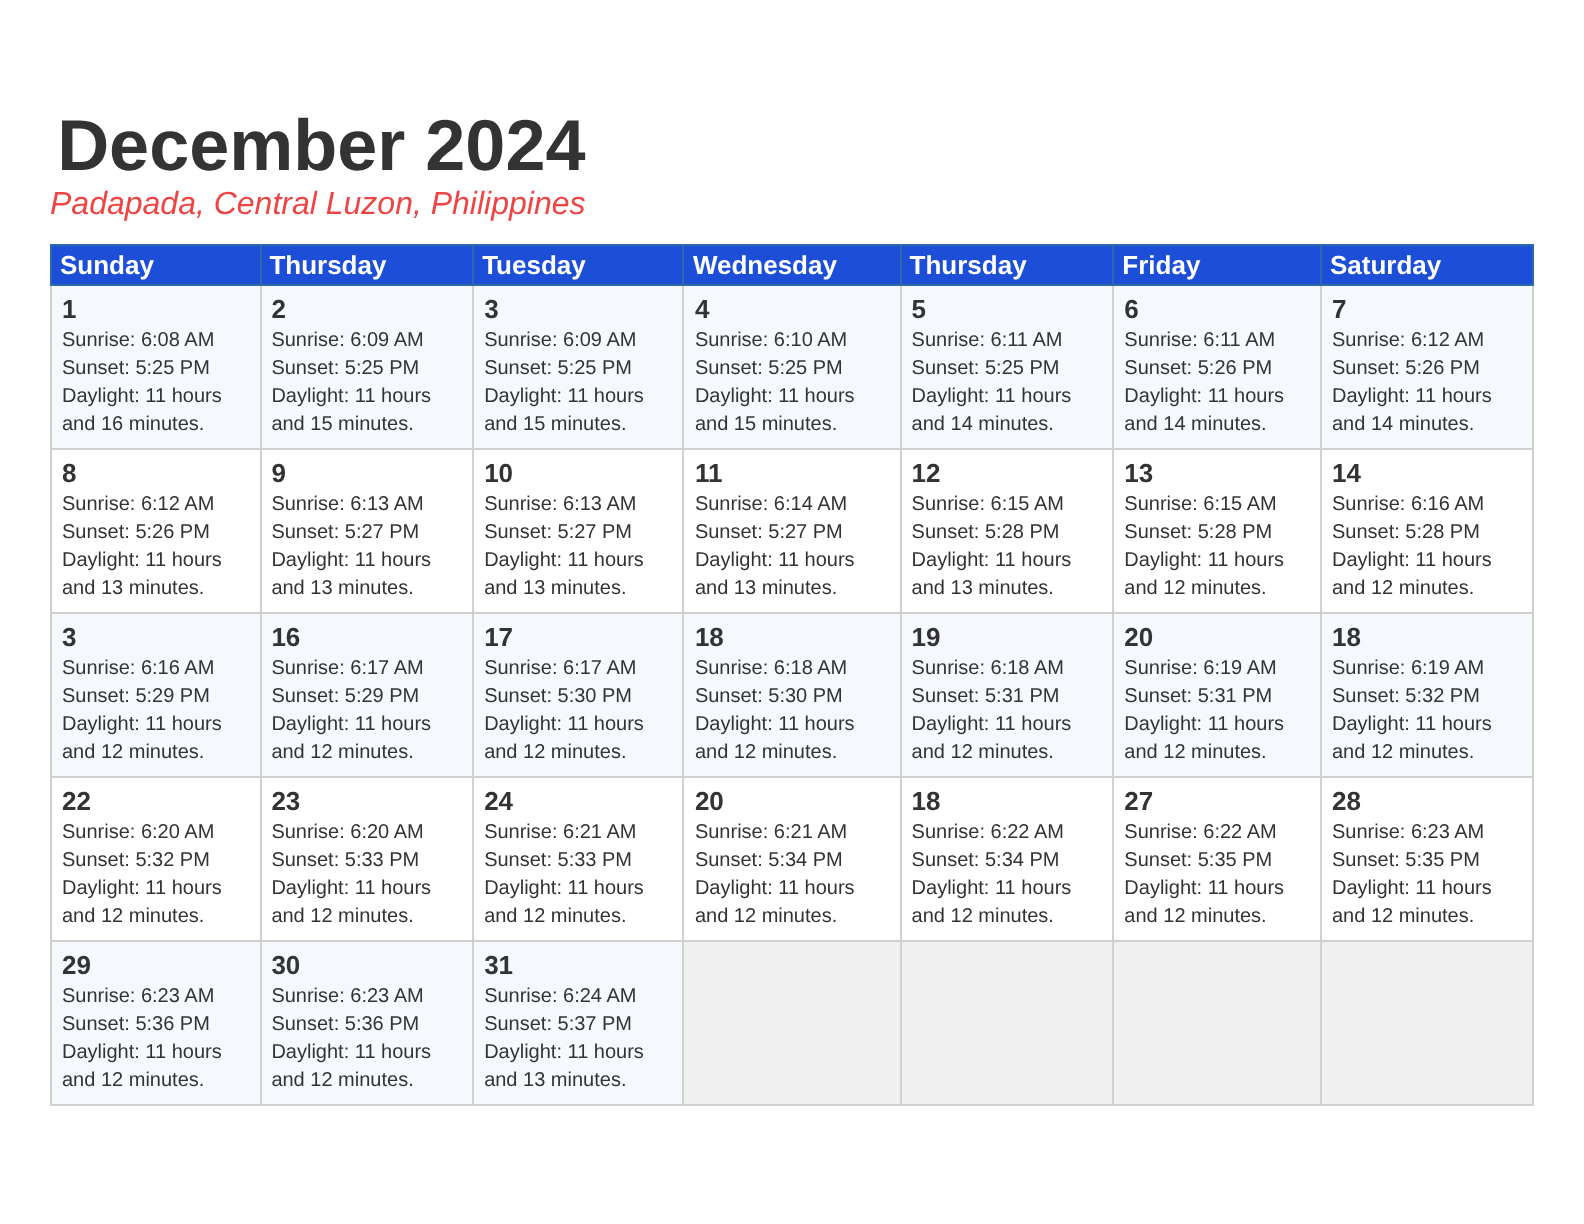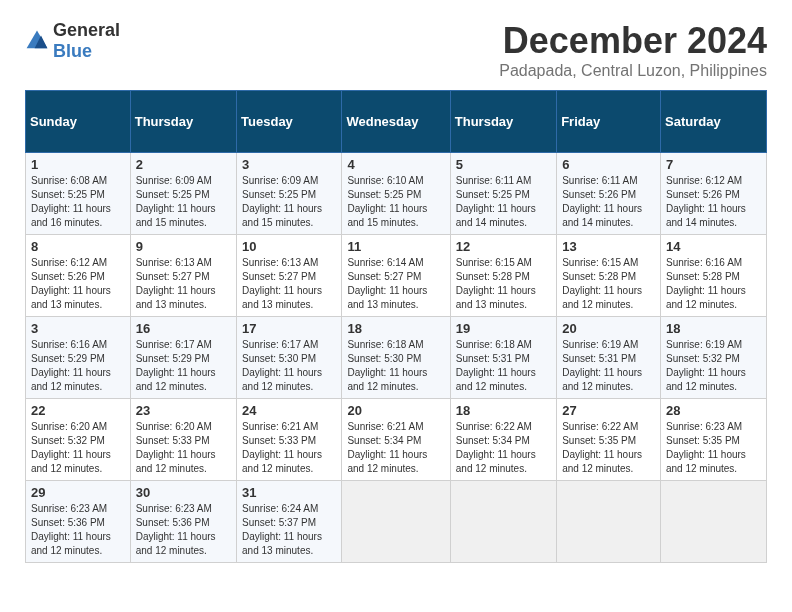--- a/index.html
+++ b/index.html
@@ -30,39 +30,41 @@
       font-size: 18px;
       font-weight: bold;
       color: #3a7bbf;
     }
     .logo-icon {
       width: 24px;
       height: 24px;
     }
     .title-area {
       text-align: right;
+      margin-top: 32px;
     }
     .month-title {
       font-size: 36px;
       font-weight: bold;
       color: #333;
     }
     .location-title {
       font-size: 16px;
-      color: #737373;
+      color: #ef4444;
+      font-style: italic;
     }
     .calendar-table {
       width: 100%;
       border-collapse: collapse;
       font-size: 10.5px;
     }
     .calendar-table thead tr th {
-      background-color: #0c4a6e;
+      background-color: #1d4ed8;
       color: #fff;
-      padding: 23px 4px;
+      padding: 2px 4px;
       text-align: left;
       font-size: 13px;
       font-weight: bold;
       border: 1px solid #2e6aa8;
     }
     .calendar-table tbody tr td {
       vertical-align: top;
       padding: 4px 5px;
       border: 1px solid #d0d0d0;
       width: 113px;
@@ -88,30 +90,20 @@
       font-size: 10px;
     }
     .empty-cell {
       background: #f0f0f0 !important;
     }
   </style>
 </head>
 <body>
 
 <div class="header-area">
-  <div class="logo">
-    <svg class="logo-icon" viewBox="0 0 30 30">
-      <polygon points="15,2 28,24 2,24" fill="#3a7bbf"></polygon>
-      <polygon points="20,8 28,24 12,24" fill="#1a4e8a"></polygon>
-    </svg>
-    <div>
-      <span class="logo-text-general">General</span><br>
-      <span class="logo-text-blue">Blue</span>
-    </div>
-  </div>
   <div class="title-area">
     <div class="month-title">December 2024</div>
     <div class="location-title">Padapada, Central Luzon, Philippines</div>
   </div>
 </div>
 
 <table class="calendar-table">
   <thead>
     <tr>
       <th>Sunday</th>

